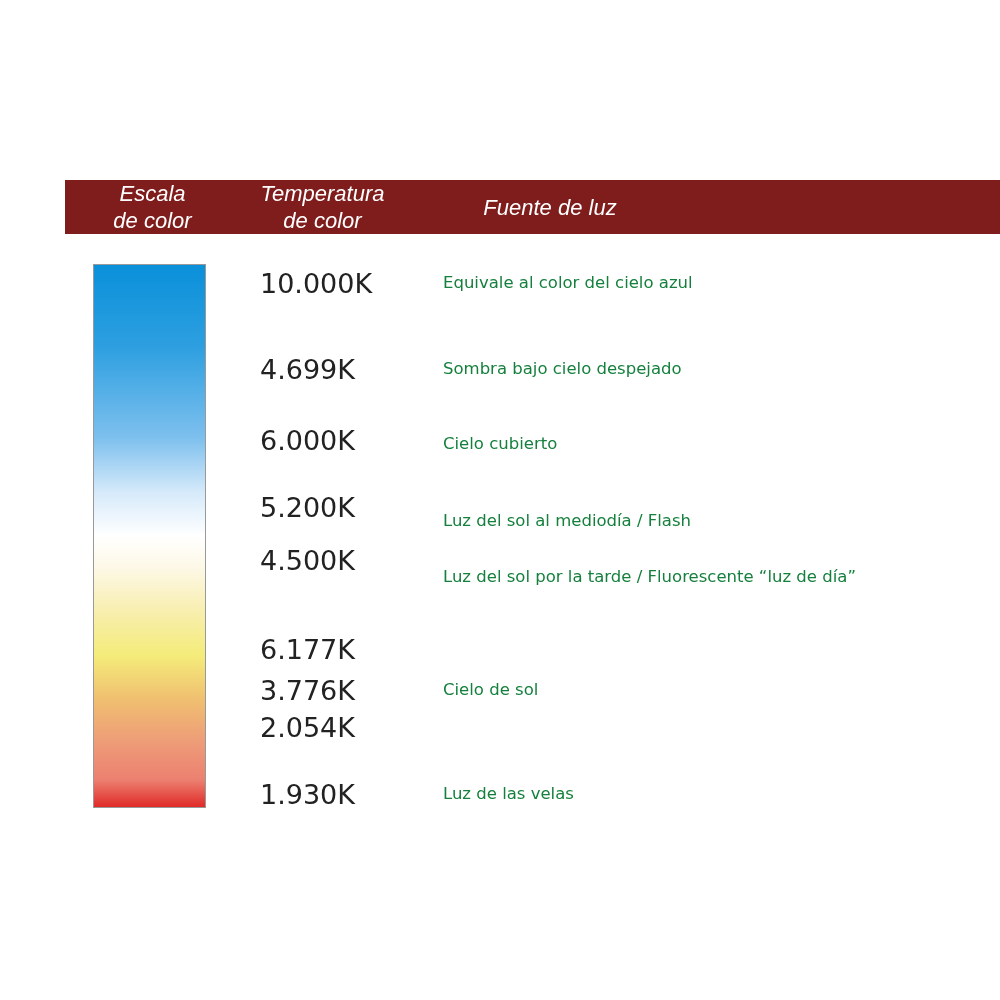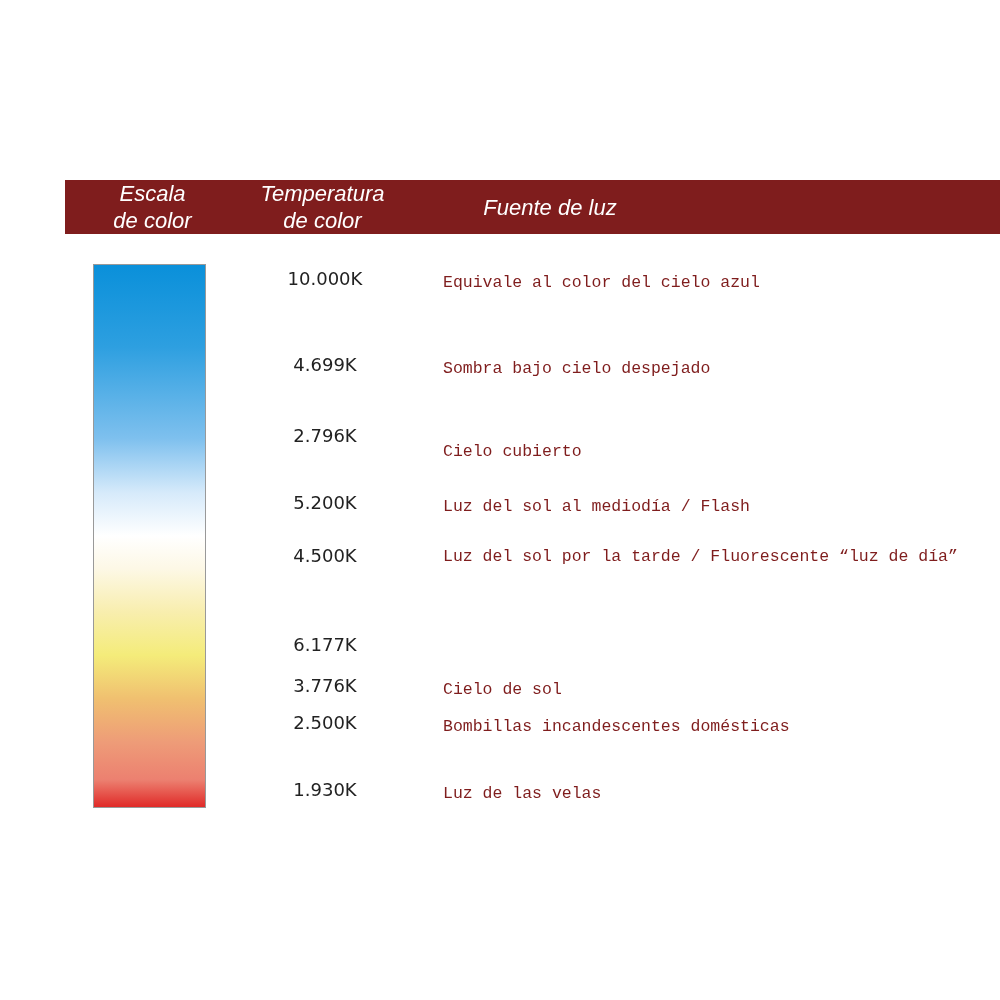--- a/index.html
+++ b/index.html
@@ -2,22 +2,22 @@
 <html><head>
 <meta charset="utf-8">
 <style>
   html, body { margin:0; padding:0; background:#ffffff; }
   body { width:1000px; height:1000px; position:relative; overflow:hidden; font-family:"DejaVu Sans", sans-serif; }
   .header { position:absolute; left:65px; top:180px; width:943px; height:54px; background:#7f1d1d;font-style:italic; }
   .hcell { position:absolute; color:#ffffff; font-family:"Liberation Sans", sans-serif; font-size:22px; line-height:27px; text-align:center; }
   .bar { position:absolute; left:93px; top:264px; width:111px; height:542px; border:1px solid #999;
     background:linear-gradient(to bottom, #0a90da 0%, #2d9fe0 15%, #7ec0ee 32%, #d6eafa 42%, #ffffff 50%, #fdf8e6 56%, #f8eeae 64%, #f4ec7a 72%, #f0c070 80%, #ee9c78 88%, #ec8070 95%, #e02a28 100%); }
   .row { position:absolute; left:0; width:1000px; height:30px; }
-  .temp { position:absolute; left:260px; width:130px; text-align:center; font-size:18px; color:#222; }
-  .src { position:absolute; left:443px; font-size:16.5px; color:#7f1d1d; white-space:nowrap;font-family:Liberation Mono, monospace; }
+  .temp { position:absolute; left:260px; width:130px; font-size:27px; color:#222; }
+  .src { position:absolute; left:443px; font-size:16.5px; color:#15803d; white-space:nowrap; }
 </style>
 </head>
 <body>
 
 <div class="header">
   <div class="hcell" style="left:30px; top:0; width:115px;">
     <div>Escala</div>
     <div>de color</div>
   </div>
   <div class="hcell" style="left:185px; top:0; width:145px;">
@@ -31,38 +31,37 @@
 
 <div class="row" style="top:268px">
     <span class="temp">10.000K</span>
     <span class="src" style="top:5px">Equivale al color del cielo azul</span>
   </div>
 <div class="row" style="top:354px">
     <span class="temp">4.699K</span>
     <span class="src" style="top:5px">Sombra bajo cielo despejado</span>
   </div>
 <div class="row" style="top:425px">
-    <span class="temp">2.796K</span>
-    <span class="src" style="top:17px">Cielo cubierto</span>
+    <span class="temp">6.000K</span>
+    <span class="src" style="top:9px">Cielo cubierto</span>
   </div>
 <div class="row" style="top:492px">
     <span class="temp">5.200K</span>
-    <span class="src" style="top:5px">Luz del sol al mediodía / Flash</span>
+    <span class="src" style="top:19px">Luz del sol al mediodía / Flash</span>
   </div>
 <div class="row" style="top:545px">
     <span class="temp">4.500K</span>
-    <span class="src" style="top:2px">Luz del sol por la tarde / Fluorescente “luz de día”</span>
+    <span class="src" style="top:22px">Luz del sol por la tarde / Fluorescente “luz de día”</span>
   </div>
 <div class="row" style="top:634px">
     <span class="temp">6.177K</span>
   </div>
 <div class="row" style="top:675px">
     <span class="temp">3.776K</span>
     <span class="src" style="top:5px">Cielo de sol</span>
   </div>
 <div class="row" style="top:712px">
-    <span class="temp">2.500K</span>
-    <span class="src" style="top:5px">Bombillas incandescentes domésticas</span>
+    <span class="temp">2.054K</span>
   </div>
 <div class="row" style="top:779px">
     <span class="temp">1.930K</span>
     <span class="src" style="top:5px">Luz de las velas</span>
   </div>
 
 </body></html>

